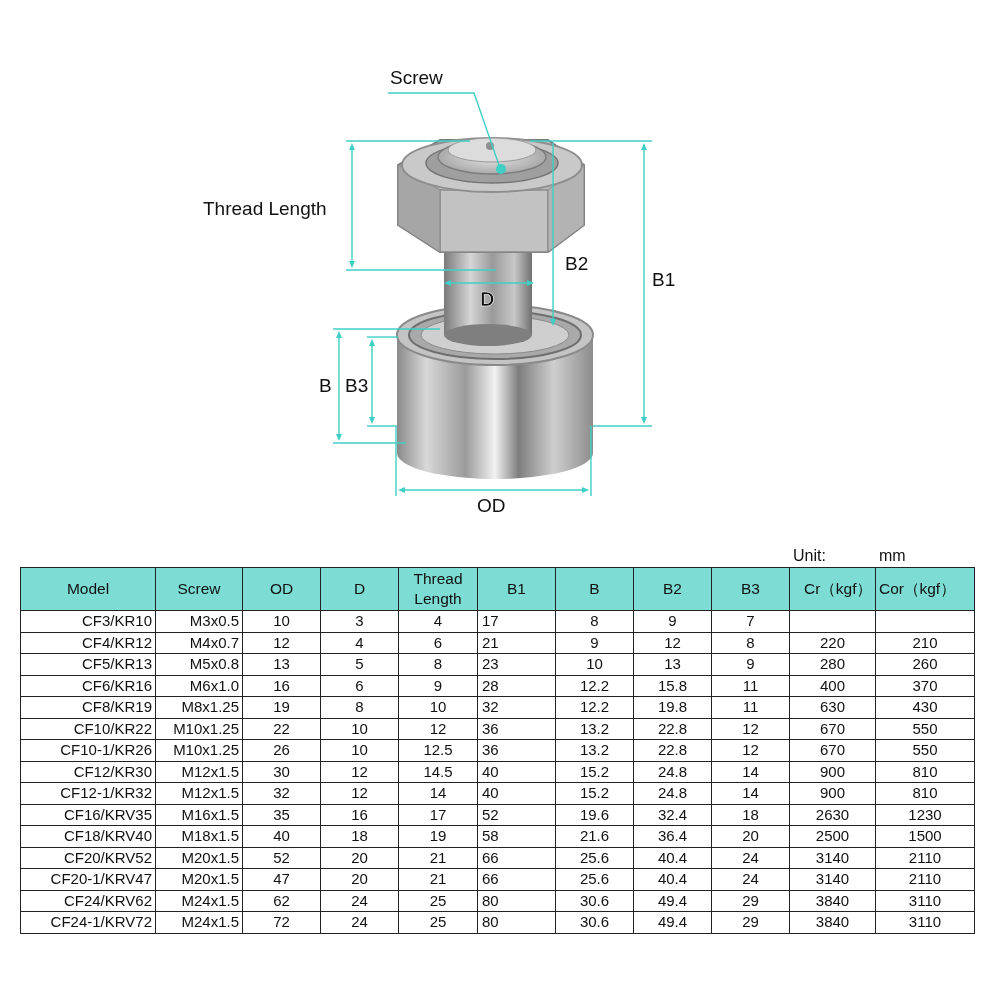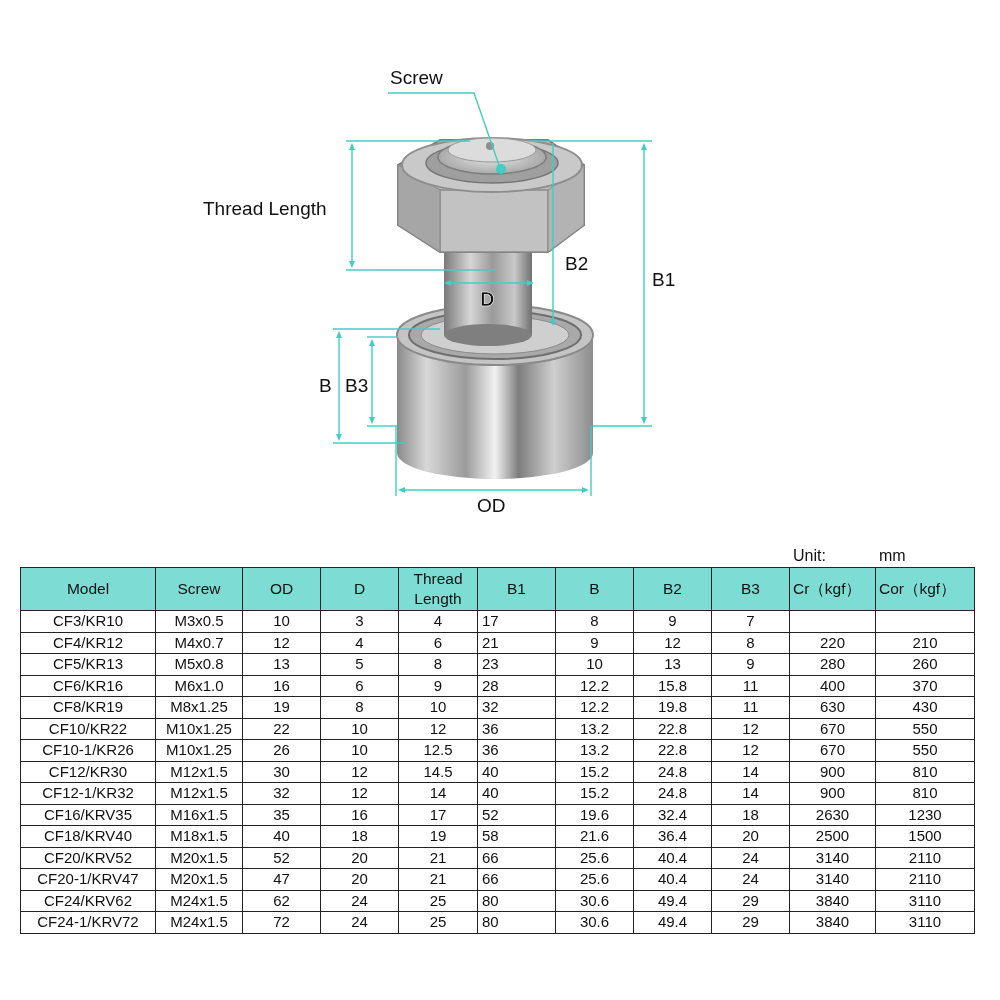--- a/index.html
+++ b/index.html
@@ -11,21 +11,21 @@
   .lbl-d { position: absolute; font-size: 20px; color: #111; font-weight: bold;
            -webkit-text-stroke: 0.6px #fff; line-height: 1; }
   .unit { position: absolute; top: 548px; font-size: 16px; color: #111; line-height: 1; }
   table.spec { position: absolute; left: 20px; top: 567px; border-collapse: collapse;
                table-layout: fixed; width: 954px; font-size: 15px; }
   table.spec th, table.spec td { border: 1.5px solid #222; padding: 0 3px; height: 20.5px;
                line-height: 20px; white-space: nowrap; overflow: hidden; }
   table.spec th { background: #7ddcd4; font-weight: normal; height: 42px; line-height: 20px;
                text-align: center; font-size: 15.5px; }
   table.spec td { text-align: center; }
-  table.spec td.left { text-align: center; }
+  table.spec td.left { text-align: right; }
   table.spec td.b1 { text-align: left; padding-left: 4px; }
 </style>
 </head>
 <body>
 
 <div class="diagram">
   <svg width="1000" height="540" viewBox="0 0 1000 540">
     <defs>
       <linearGradient id="metalH" x1="0" y1="0" x2="1" y2="0">
         <stop offset="0" stop-color="#8a8a8a"></stop>
@@ -154,21 +154,21 @@
     <tr>
       <th>Model</th>
       <th>Screw</th>
       <th>OD</th>
       <th>D</th>
       <th><span>Thread</span><br><span>Length</span></th>
       <th>B1</th>
       <th>B</th>
       <th>B2</th>
       <th>B3</th>
-      <th style="text-align:left">Cr（kgf）</th>
+      <th style="text-align:right">Cr（kgf）</th>
       <th style="text-align:left">Cor（kgf）</th>
     </tr>
   </thead>
   <tbody>
       <tr>
         <td class="left">CF3/KR10</td>
         <td class="left">M3x0.5</td>
         <td>10</td>
         <td>3</td>
         <td>4</td>

